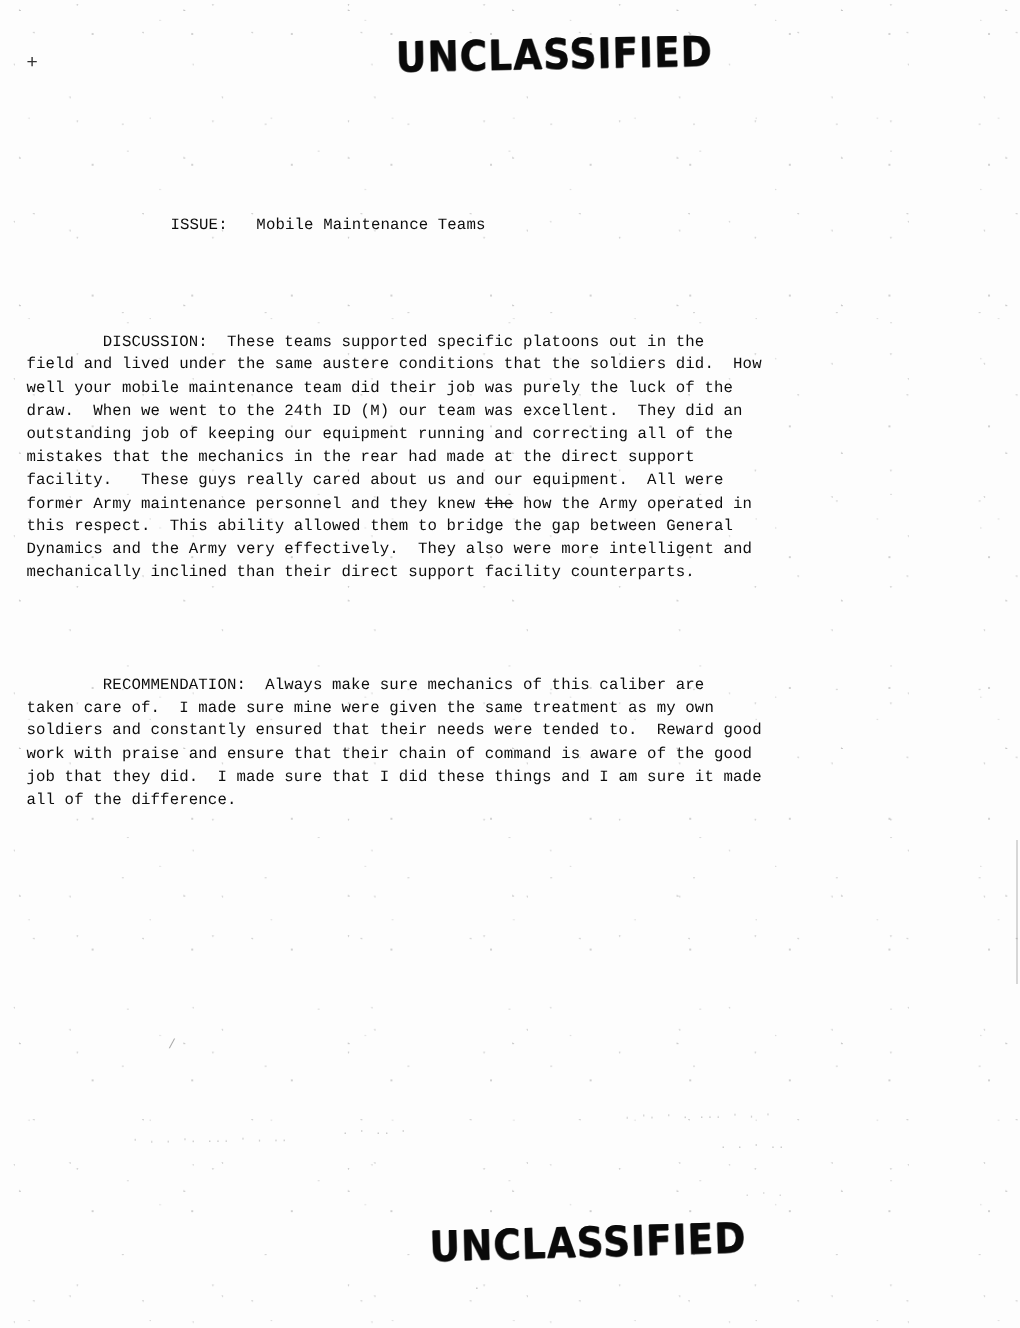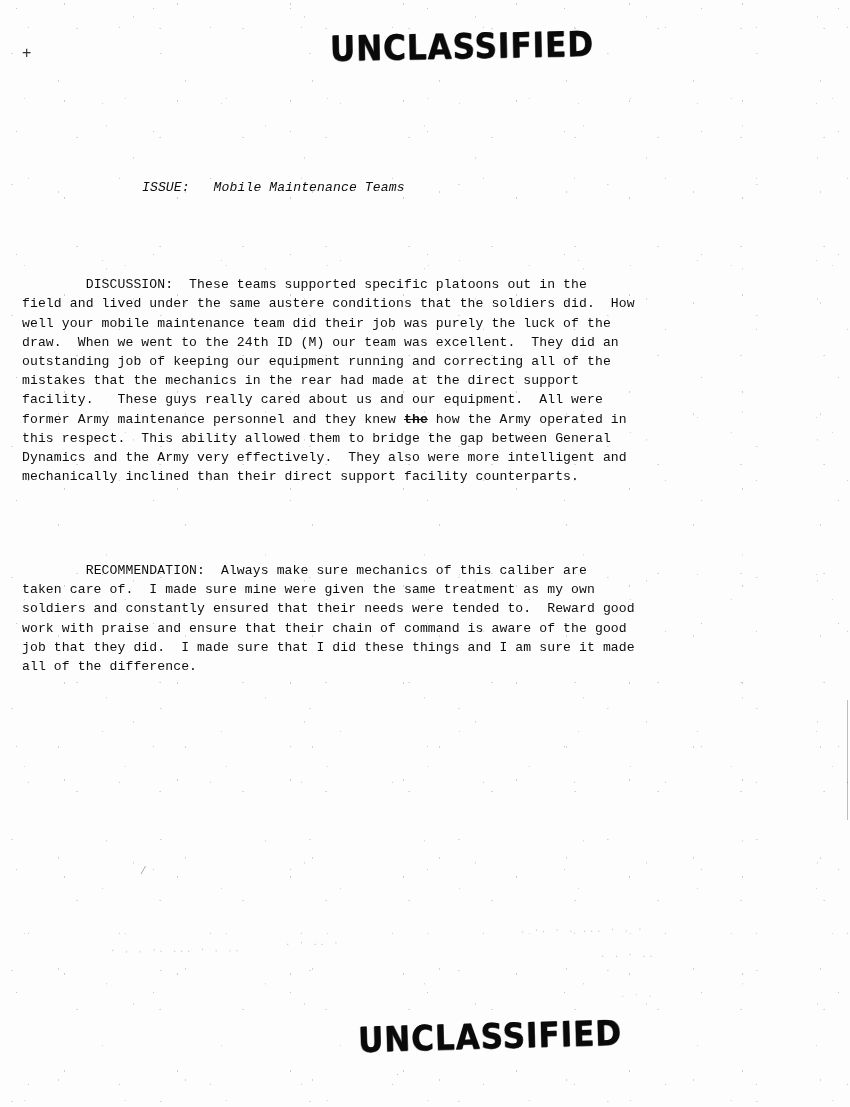--- a/index.html
+++ b/index.html
@@ -72,22 +72,22 @@
     top: 140px;
     width: 790px;
     font-size: 13.1px;
     line-height: 19.2px;
     letter-spacing: 0.1px;
     white-space: pre-wrap;
     color: #0d0d0d;
   }
 
   .para { margin: 0 0 17px 0; white-space: pre-wrap; }
-  .para.issue { margin-bottom: 20px; font-style: italic; }
-  .strike { text-decoration: line-through; font-weight: bold; }
+  .para.issue { margin-bottom: 20px; }
+  .strike { text-decoration: line-through; }
 
   
   .smudge {
     position: absolute;
     opacity: 0.30;
     filter: blur(0.4px);
     font-size: 9px;
     color: #444;
     font-family: "Liberation Mono", monospace;
     white-space: nowrap;

